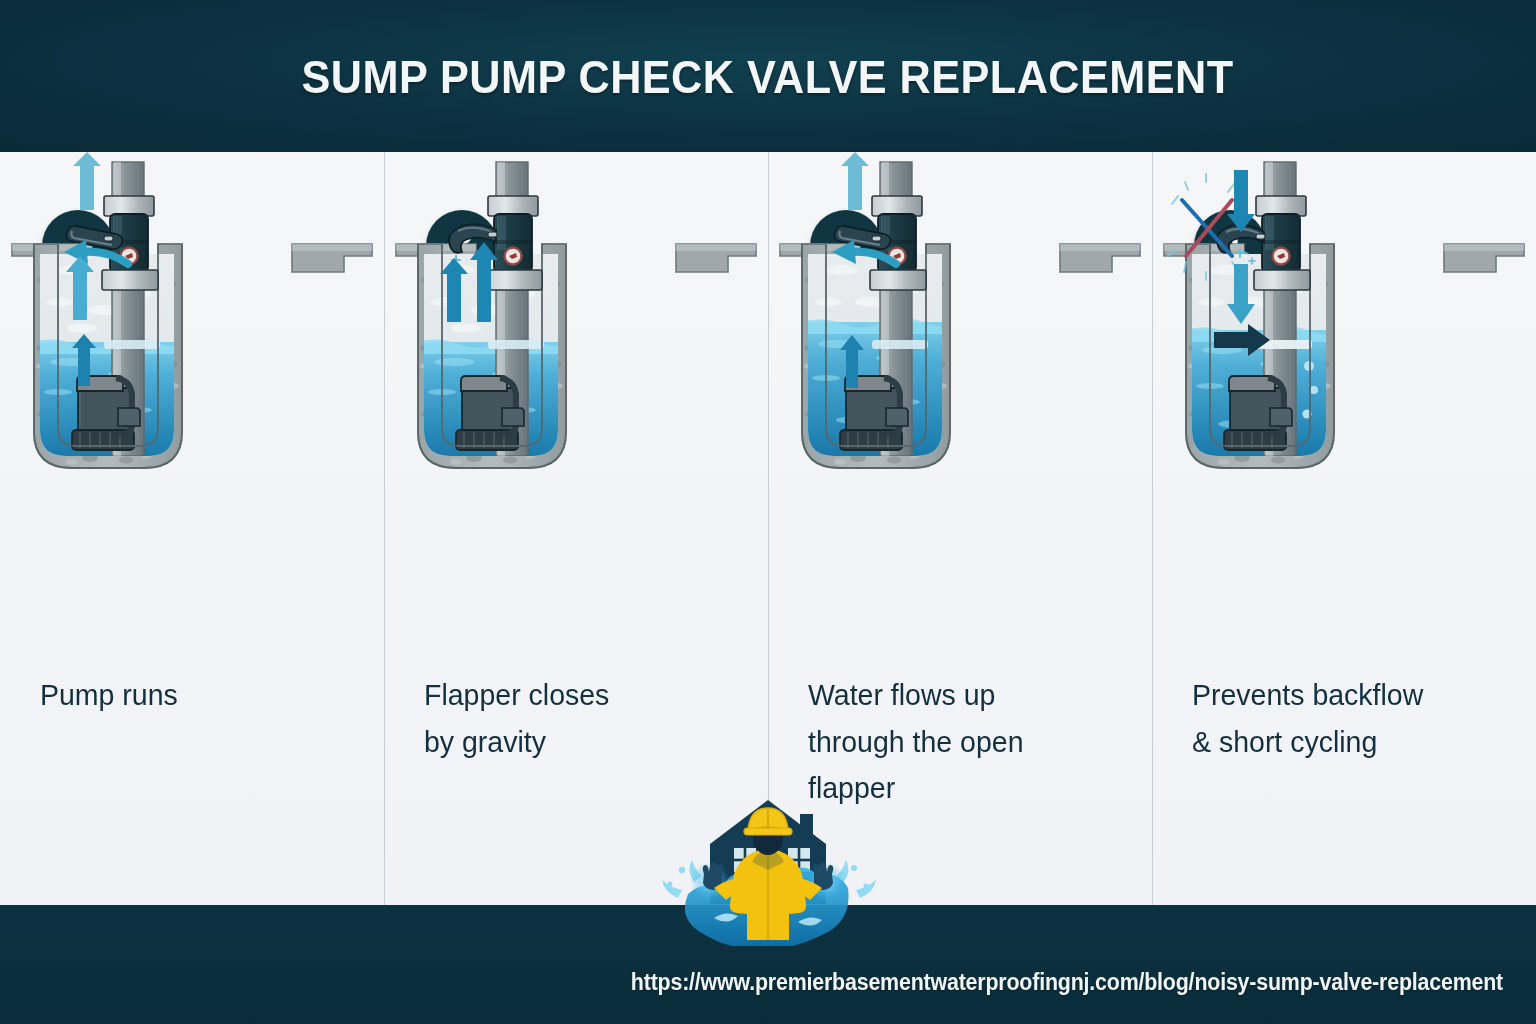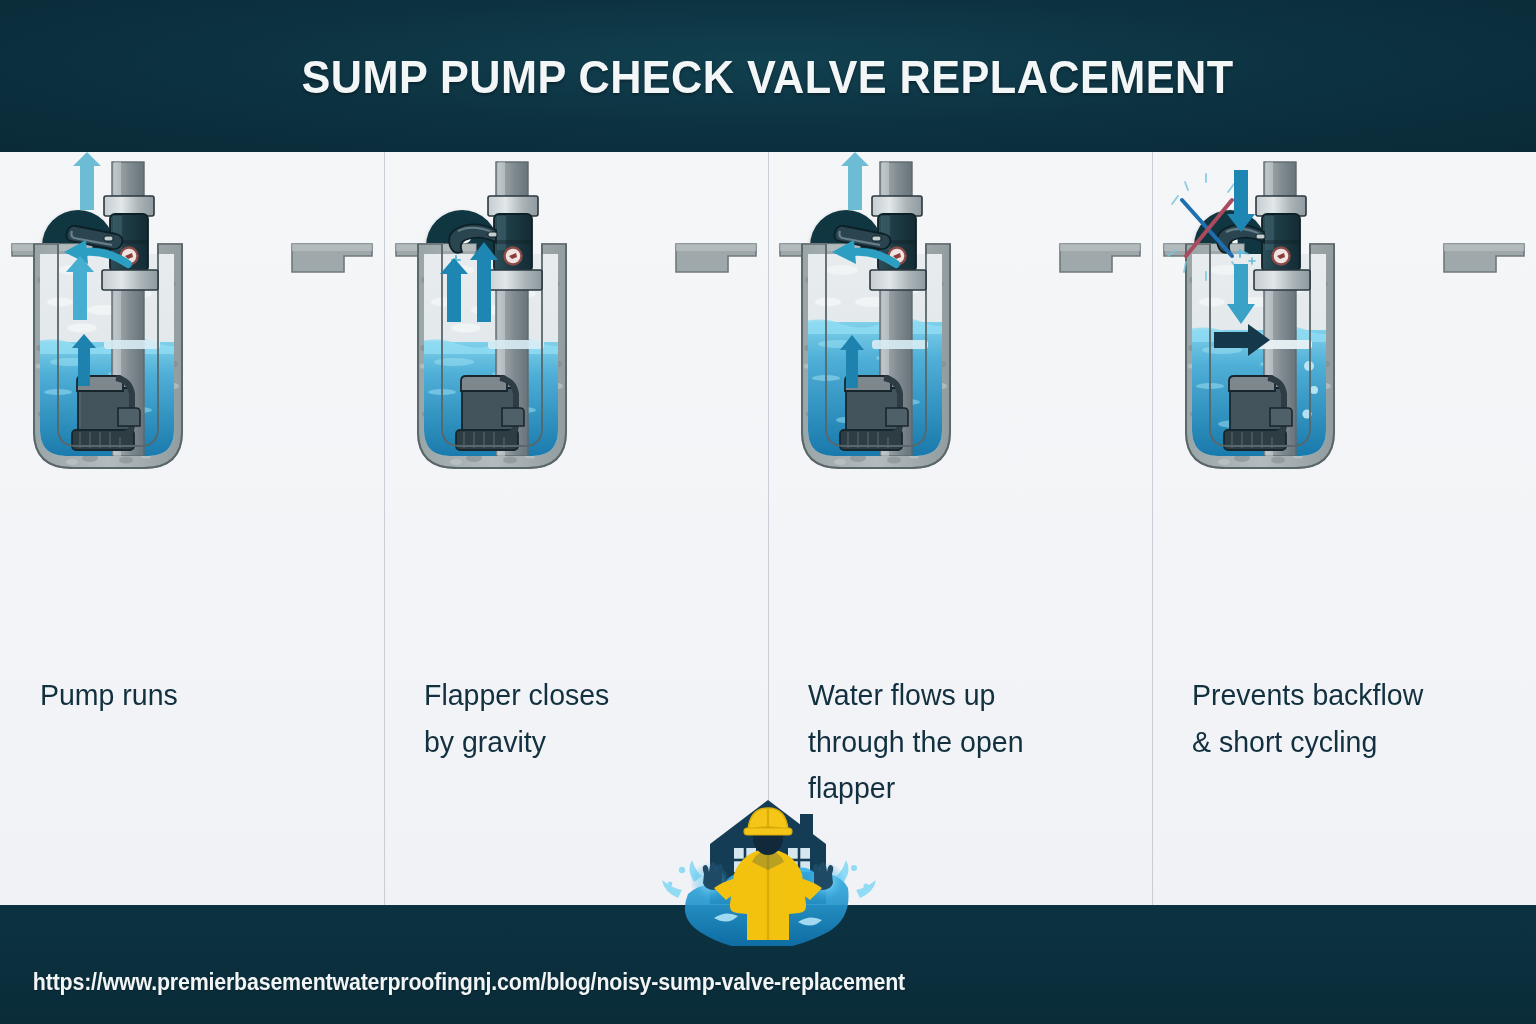--- a/index.html
+++ b/index.html
@@ -70,21 +70,21 @@
     line-height:1.55;
     font-weight:400;
     transform:scaleX(0.95);
     transform-origin:left top;
     white-space:pre-line;
   }
   
   .footer-band {
     position:absolute; left:0; top:905px; width:1536px; height:119px;
     background:linear-gradient(180deg,#0c3241 0%, #0a2c39 100%);
-    display:flex; align-items:flex-end; justify-content:flex-start;
+    display:flex; align-items:flex-end; justify-content:flex-end;
   }
   .footer-url {
     color:#f2f5f6;
     font-size:23px;
     font-weight:700;
     letter-spacing:-0.2px;
     transform:scaleX(0.93);
     margin-bottom:28px;
     white-space:nowrap;
     text-shadow:0 1px 2px rgba(0,0,0,.3);

